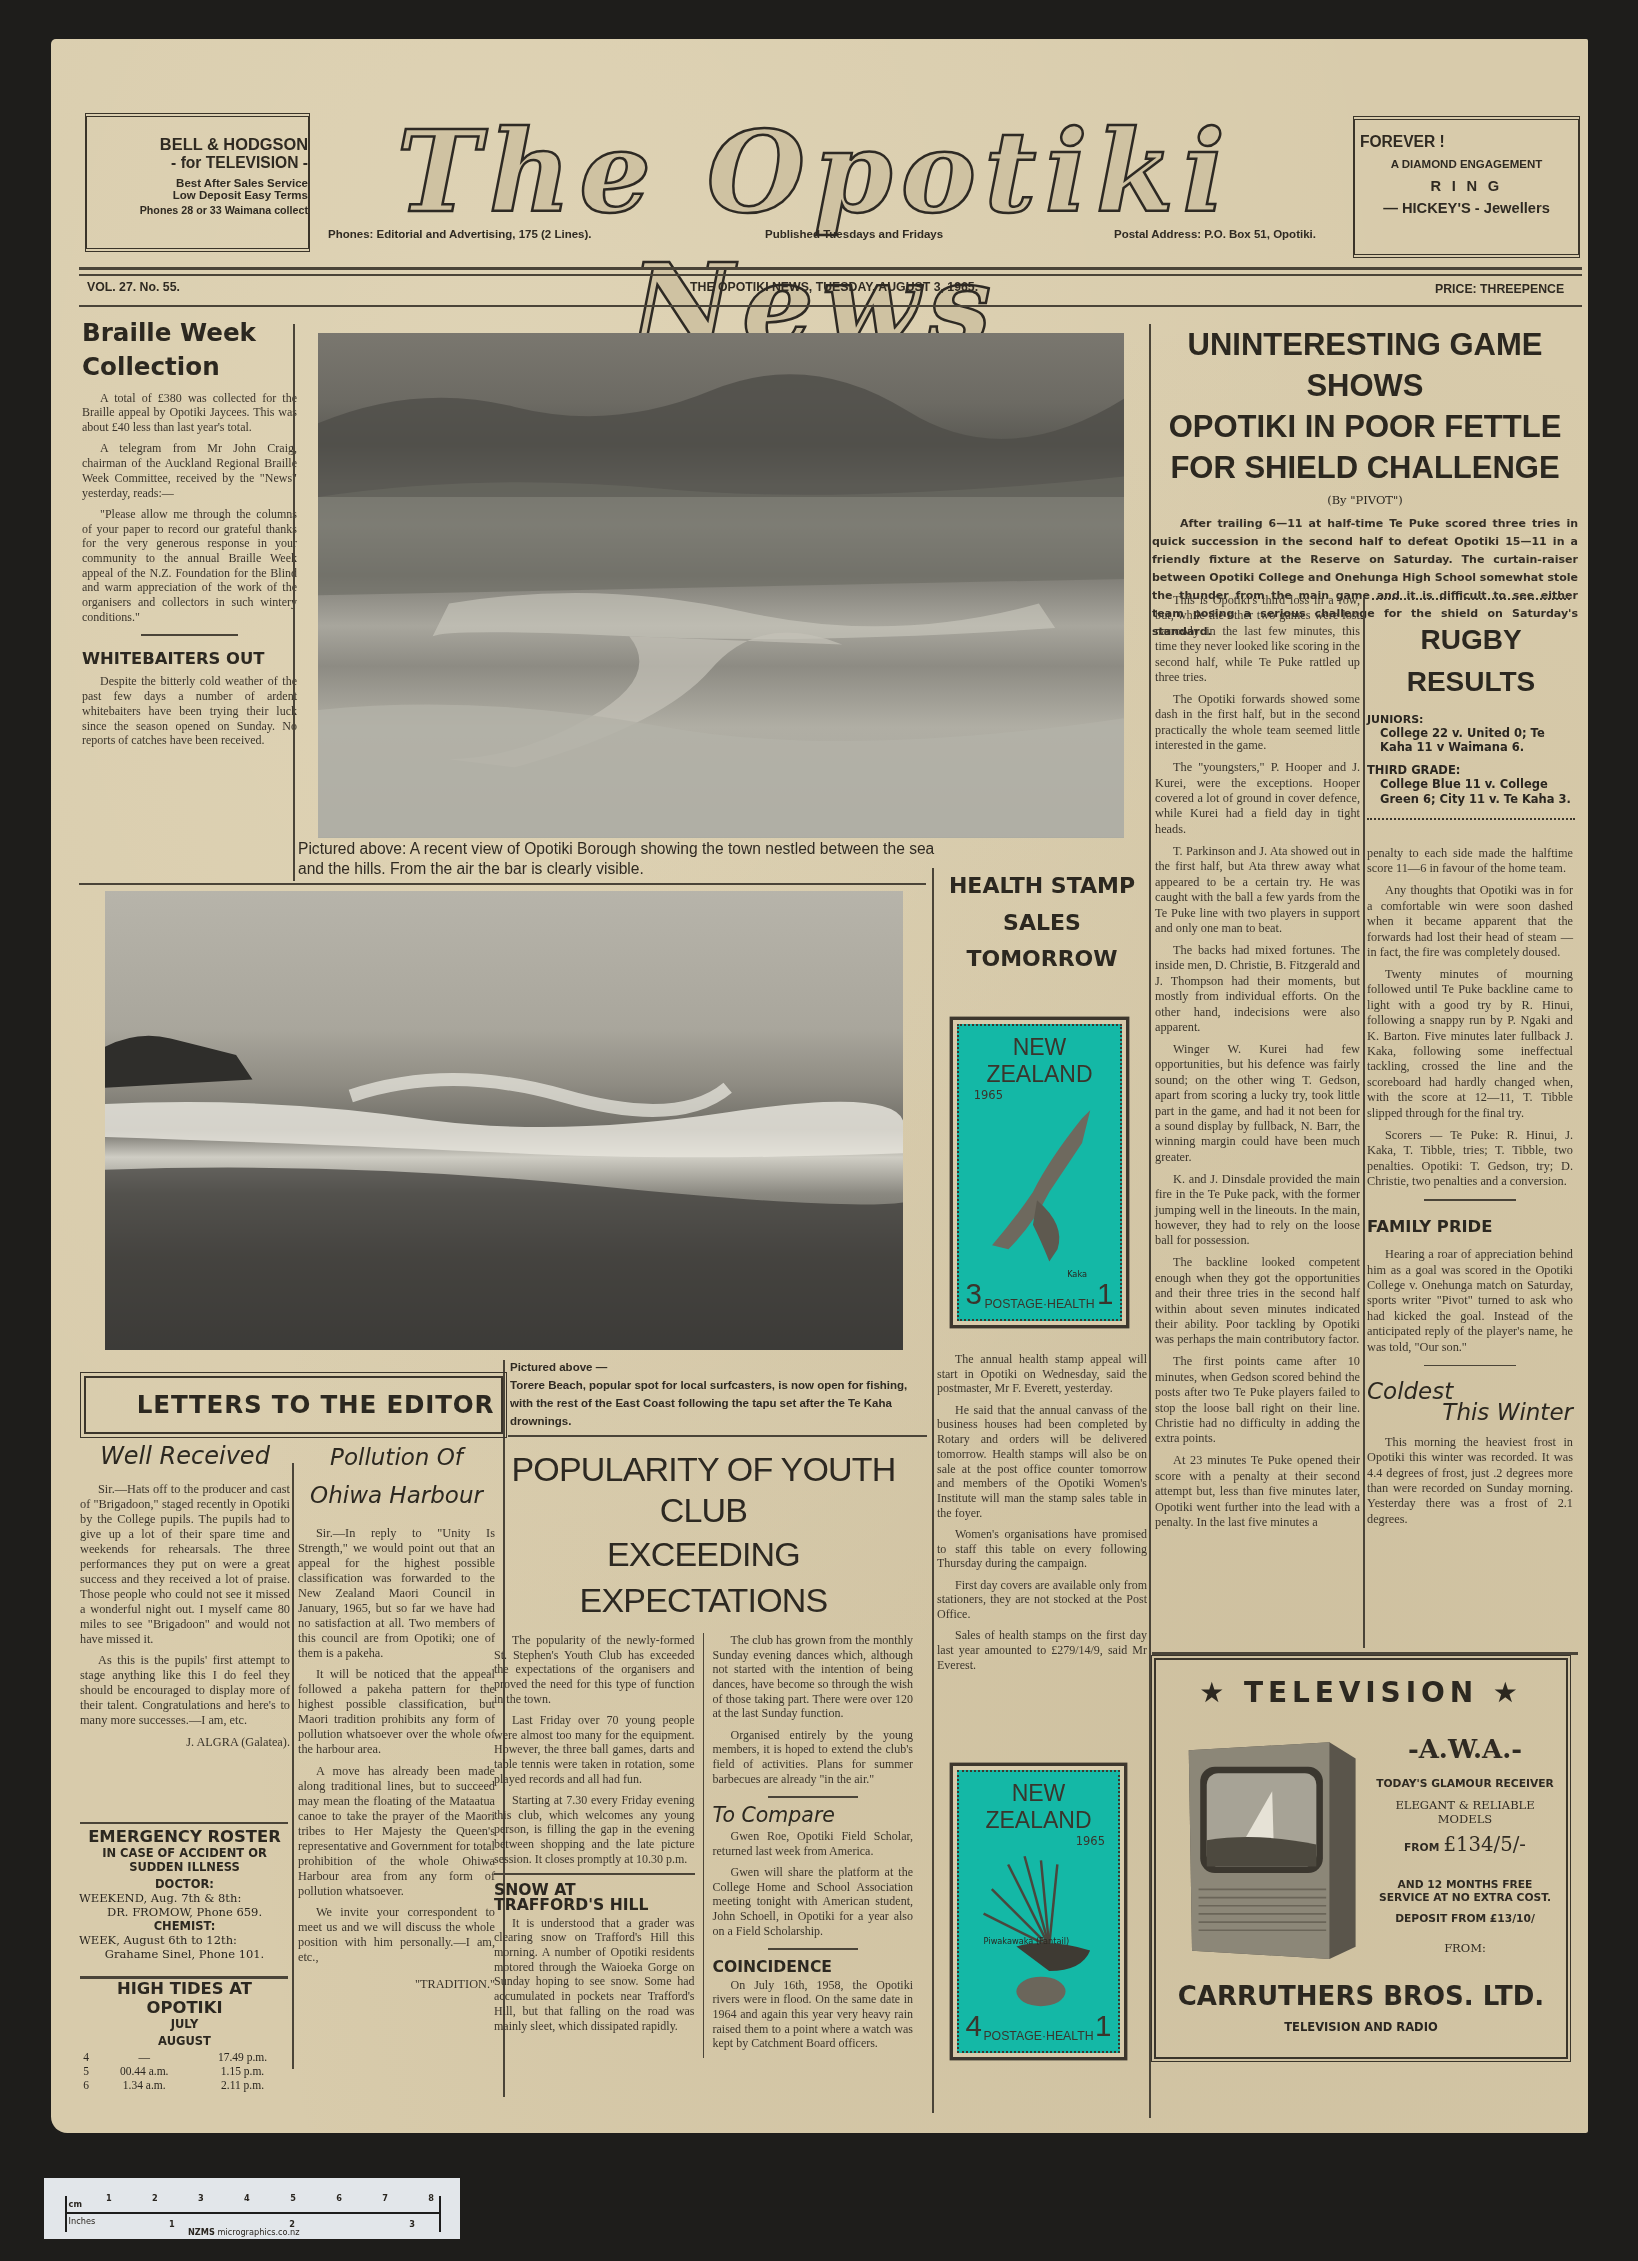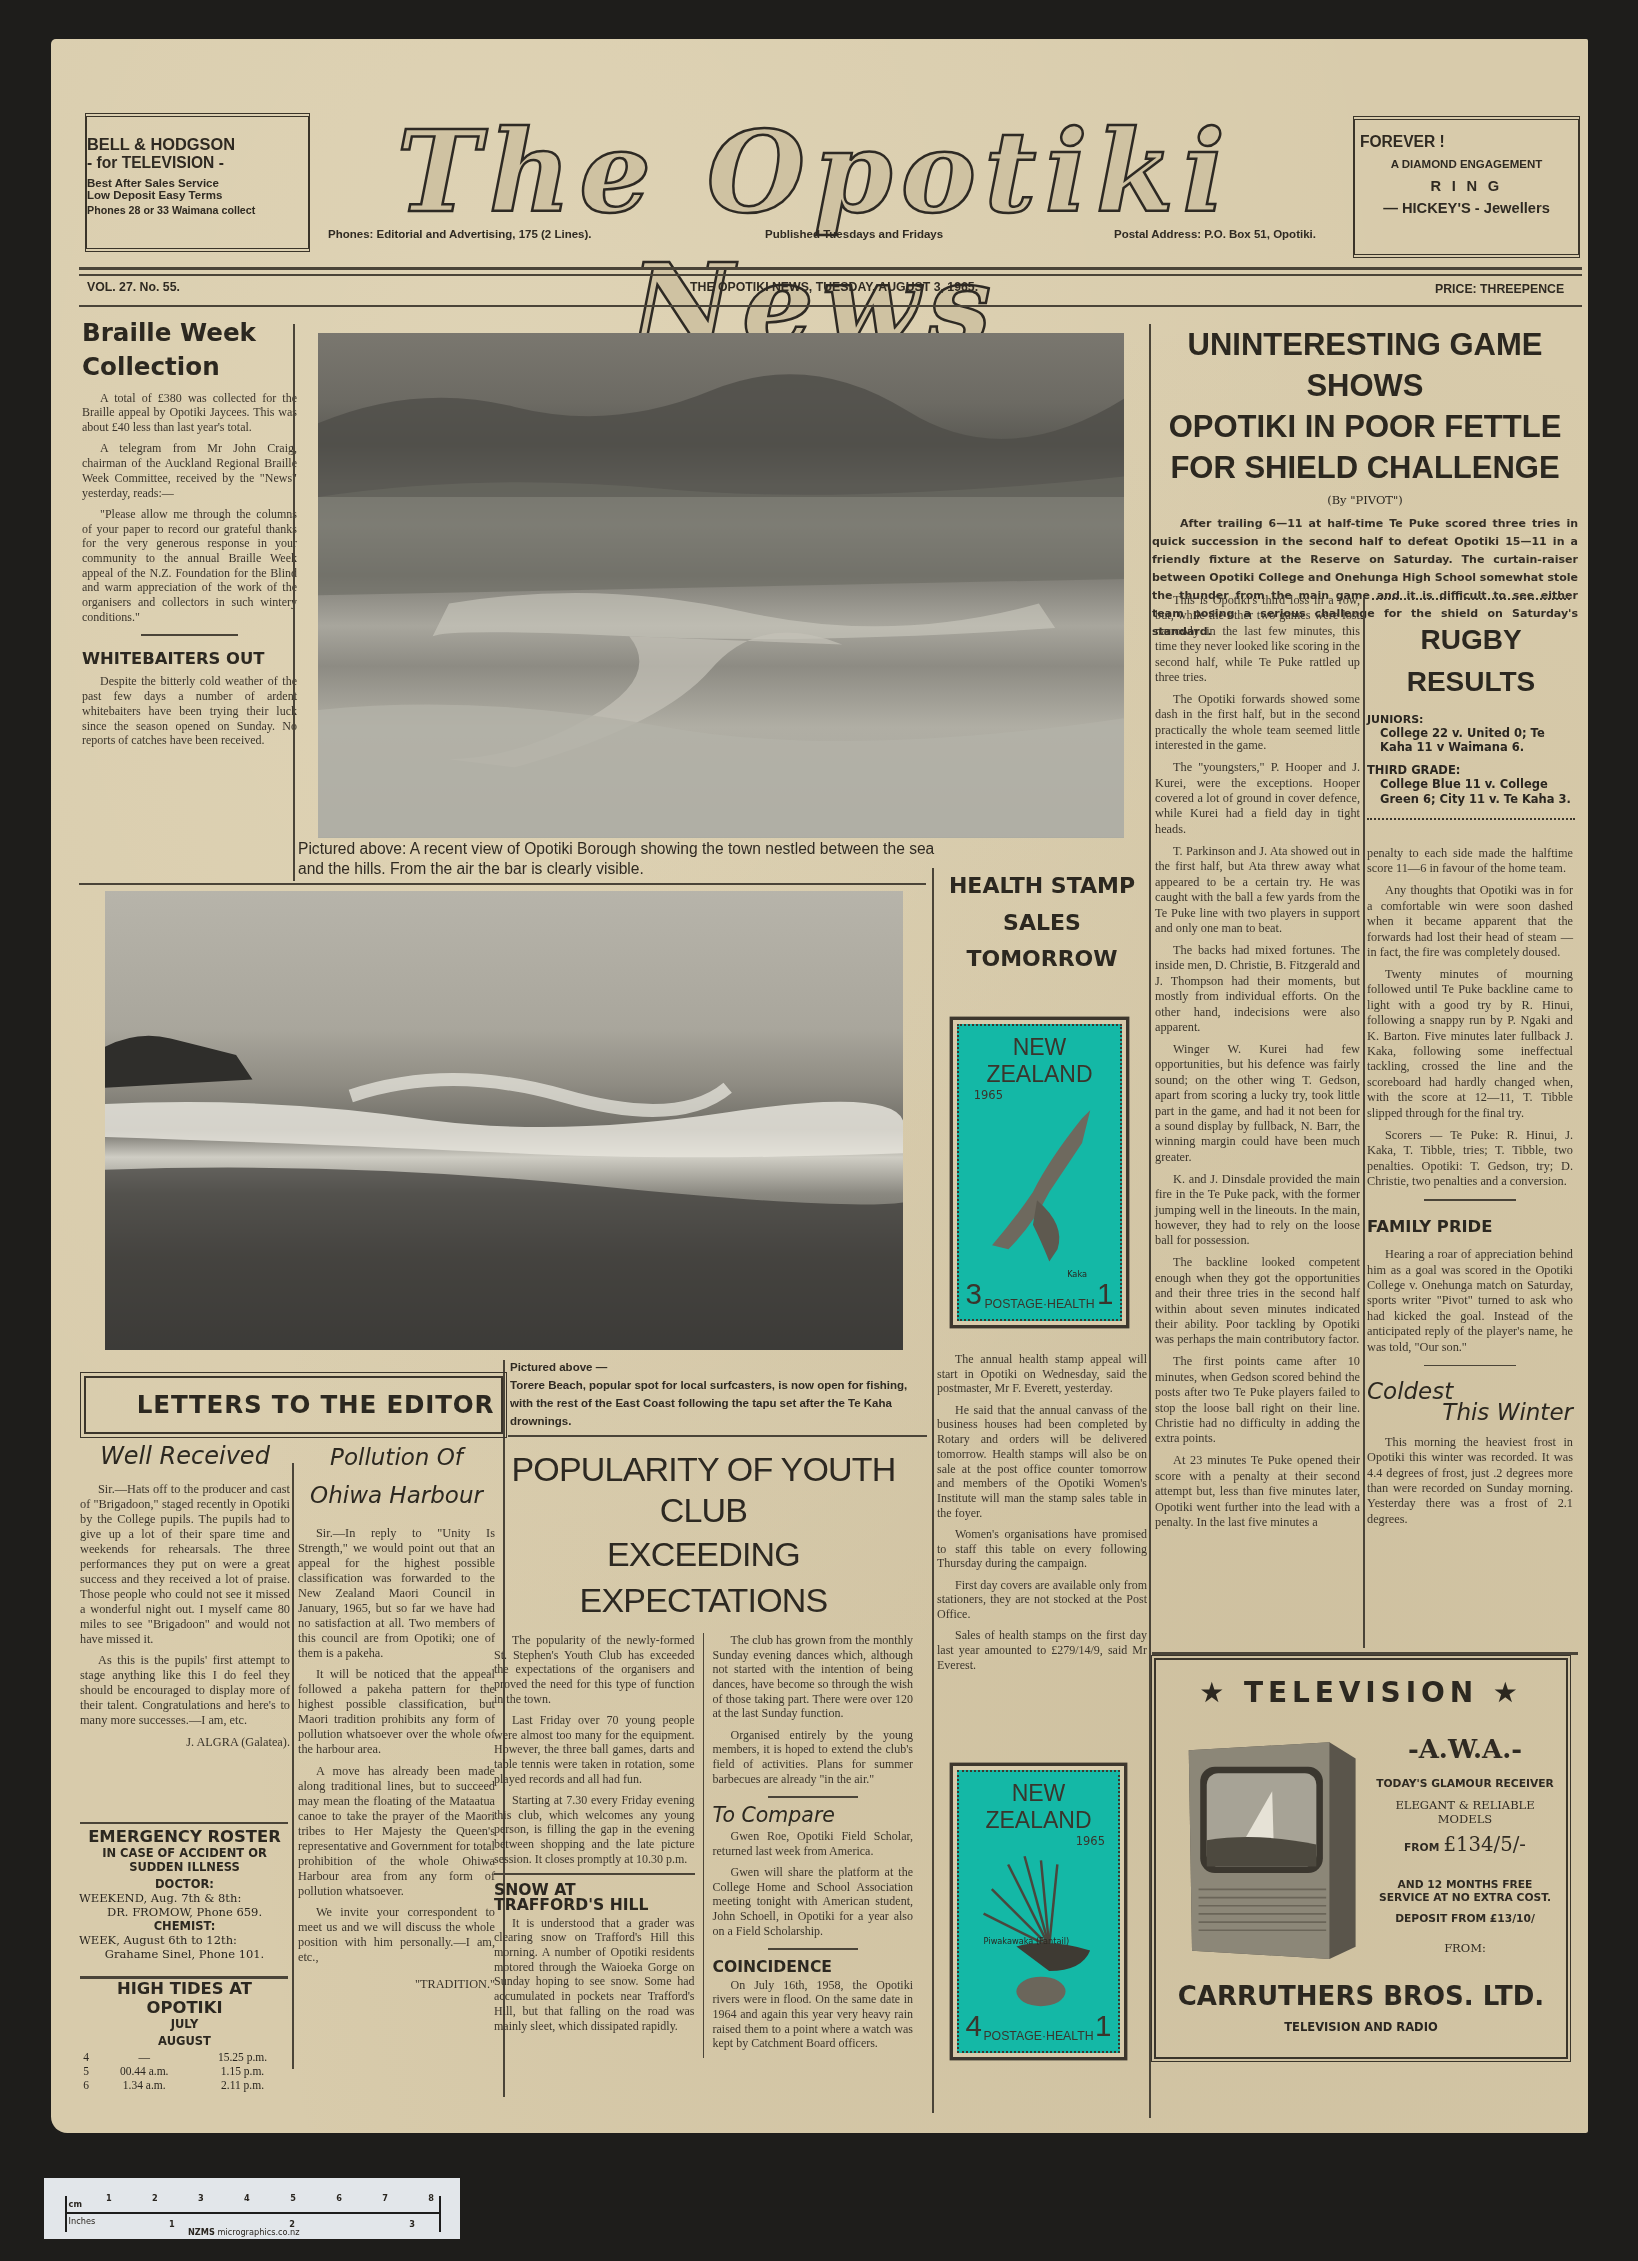--- a/index.html
+++ b/index.html
@@ -8,21 +8,21 @@
   .abs{position:absolute;}
   .serif{font-family:"DejaVu Serif","Liberation Serif",serif;}
   .sans{font-family:"DejaVu Sans","Liberation Sans",sans-serif;}
   .cond{font-family:"Liberation Sans","DejaVu Sans",sans-serif;}
   .bodytxt{font-family:"Liberation Serif","DejaVu Serif",serif;font-size:12.7px;line-height:16px;text-align:justify;color:#3a342b;}
   .bodytxt p{margin:0 0 6.6px 0;text-indent:18px;}
   .vrule{position:absolute;width:1.6px;background:#4a4438;}
   .hrule{position:absolute;height:1.6px;background:#4a4438;}
   .shortrule{height:1.6px;background:#4a4438;width:45%;margin:9.8px auto;}
   
-  .adbox{position:absolute;border:2.5px double #3a3429;border-width:4.1px 2.5px 4.1px 2.5px;text-align:left;font-family:"Liberation Sans",sans-serif;font-weight:bold;color:#2f2a22;}
+  .adbox{position:absolute;border:2.5px double #3a3429;border-width:4.1px 2.5px 4.1px 2.5px;text-align:right;font-family:"Liberation Sans",sans-serif;font-weight:bold;color:#2f2a22;}
   .title{position:absolute;left:344px;top:105px;width:942px;text-align:center;font-family:"DejaVu Serif",serif;font-weight:bold;font-size:113px;letter-spacing:8.2px;color:#2e2a24;font-style:italic;text-shadow:0 0 0 #000;}
   .title span{-webkit-text-stroke:2.5px #2e2a24;color:#cfc2a2;}
   .small-bold{font-family:"Liberation Sans",sans-serif;font-weight:bold;font-size:11.5px;color:#2f2a22;}
   .hl-block{font-family:"Liberation Sans",sans-serif;font-weight:bold;color:#2c2820;text-transform:none;}
   .photo{position:absolute;overflow:hidden;}
   .caption{font-family:"Liberation Sans",sans-serif;font-size:15.6px;line-height:19.7px;color:#2f2a22;}
   .stamp{position:absolute;background:#14b8a6;border:2.5px dotted #3d372d;outline:4.9px solid #d8cbab;box-shadow:0 0 0 7.4px #3d372d;}
   .italic-hl{font-family:"DejaVu Sans",sans-serif;font-style:italic;font-weight:bold;color:#2c2820;}
   .ruler{position:absolute;left:44px;top:2178px;width:416px;height:61px;background:#e2e6ea;}
 </style>
@@ -144,21 +144,21 @@
 
 <div class="abs" style="left:77px;top:1979px;width:215px;text-align:center;">
   <div class="hl-block" style="font-size:16.4px;font-family:'DejaVu Sans',sans-serif;">HIGH TIDES AT OPOTIKI</div>
   <div class="hl-block" style="font-size:11.5px;font-family:'DejaVu Sans',sans-serif;">JULY</div>
   <div class="hl-block" style="font-size:11.5px;margin-top:3.3px;font-family:'DejaVu Sans',sans-serif;">AUGUST</div>
   <table style="width:100%;font-family:'Liberation Serif',serif;font-size:11.5px;border-collapse:collapse;margin-top:1.6px;">
     <tbody>
         <tr>
           <td style="width:16.4px;">4</td>
           <td>—</td>
-          <td>15.25 p.m.</td>
+          <td>17.49 p.m.</td>
         </tr>
     <tr>
           <td>5</td>
           <td>00.44 a.m.</td>
           <td>1.15 p.m.</td>
         </tr>
     <tr>
           <td>6</td>
           <td>1.34 a.m.</td>
           <td>2.11 p.m.</td>

